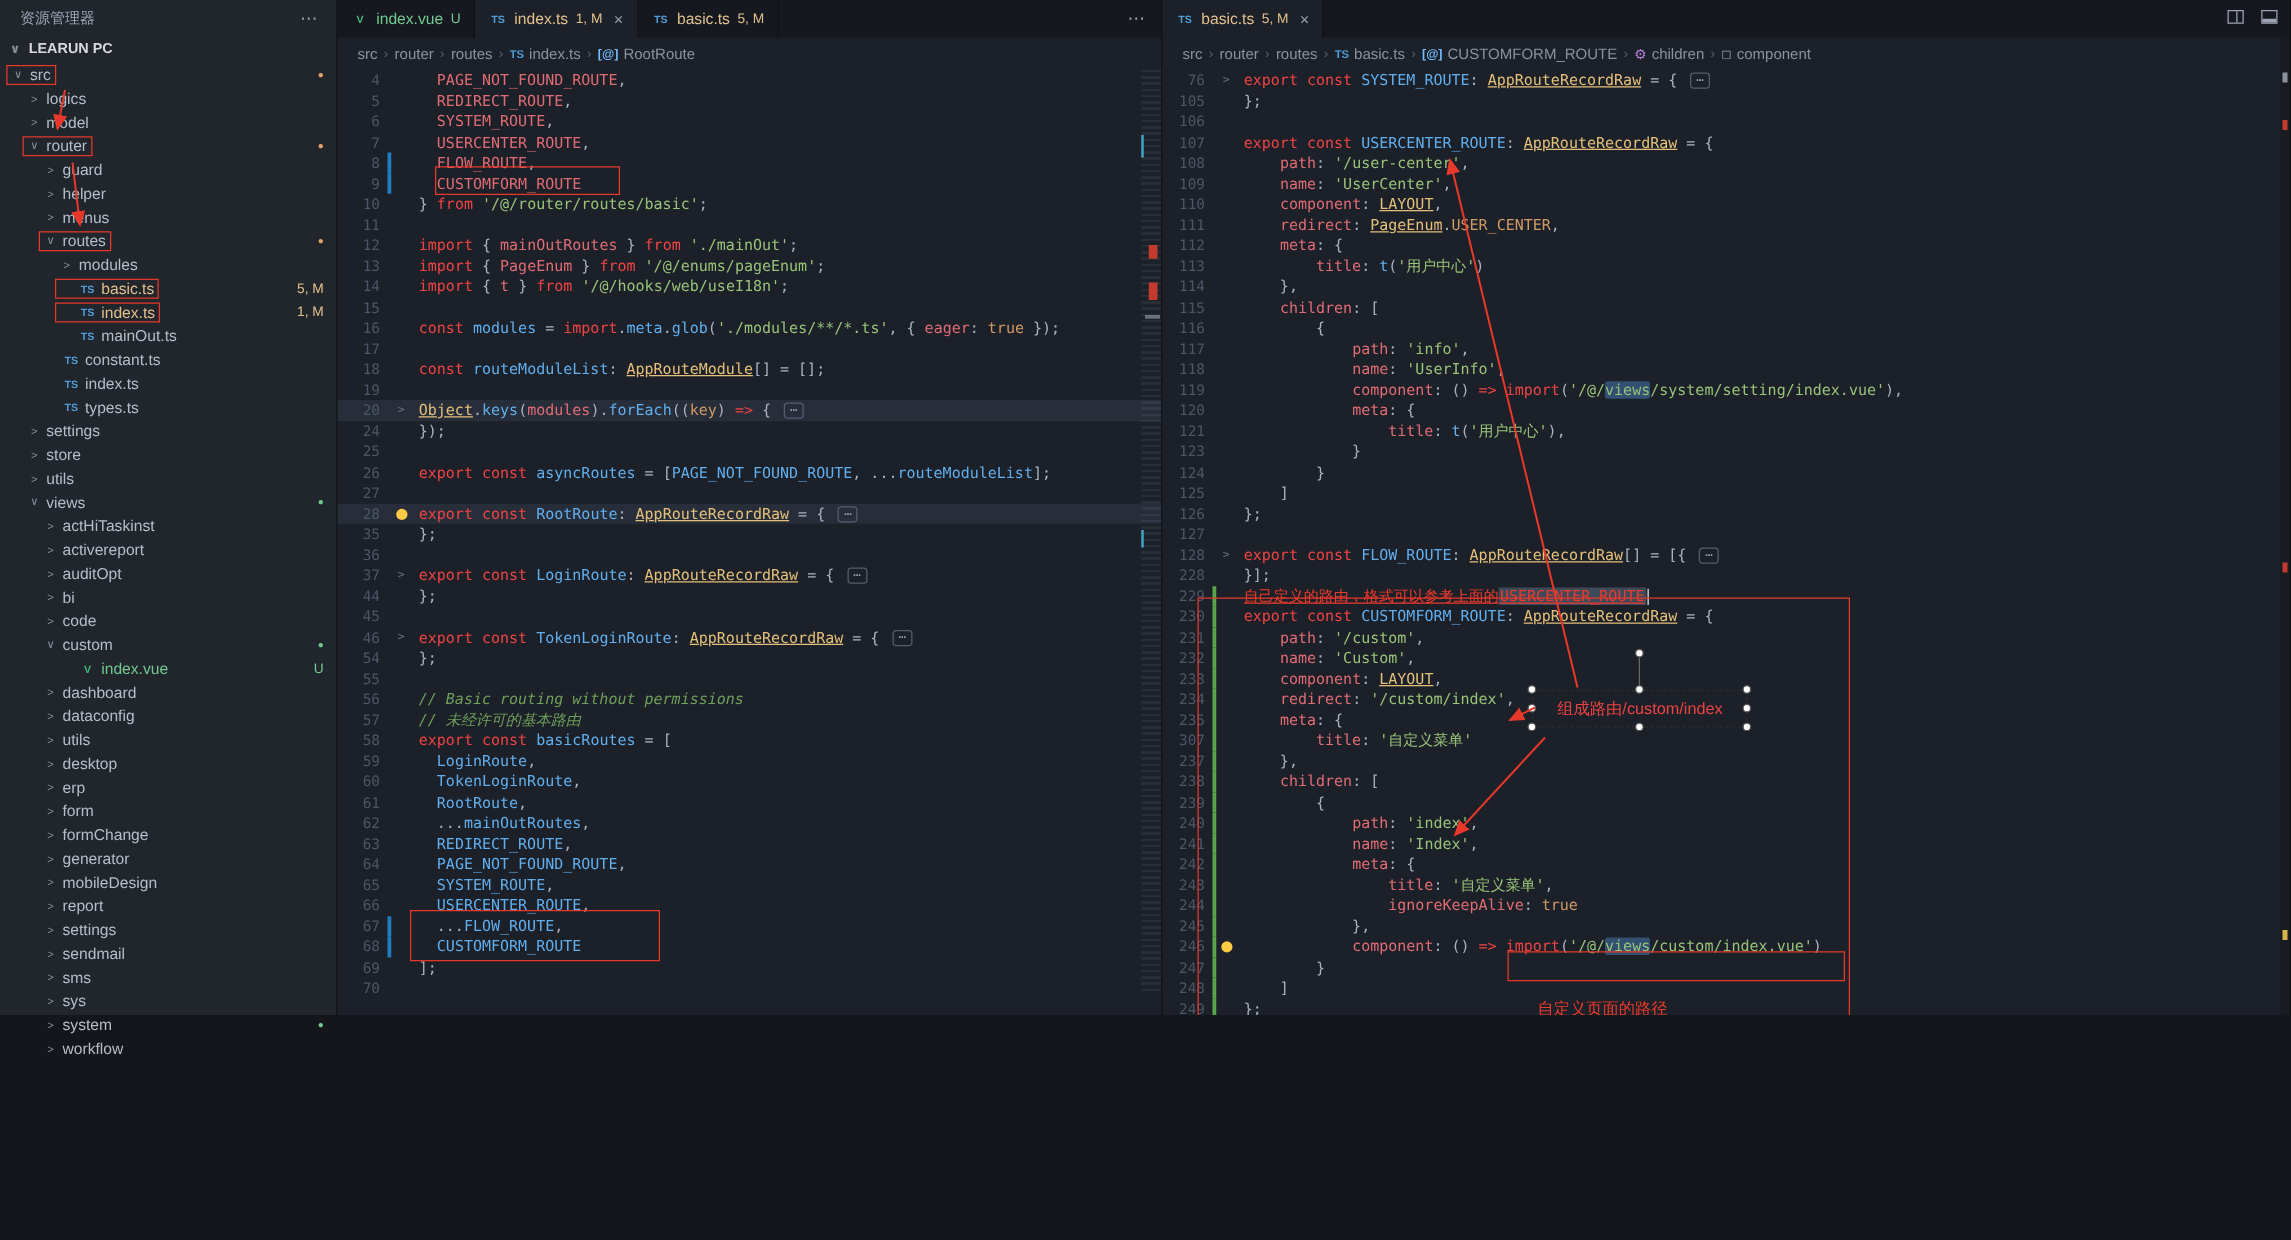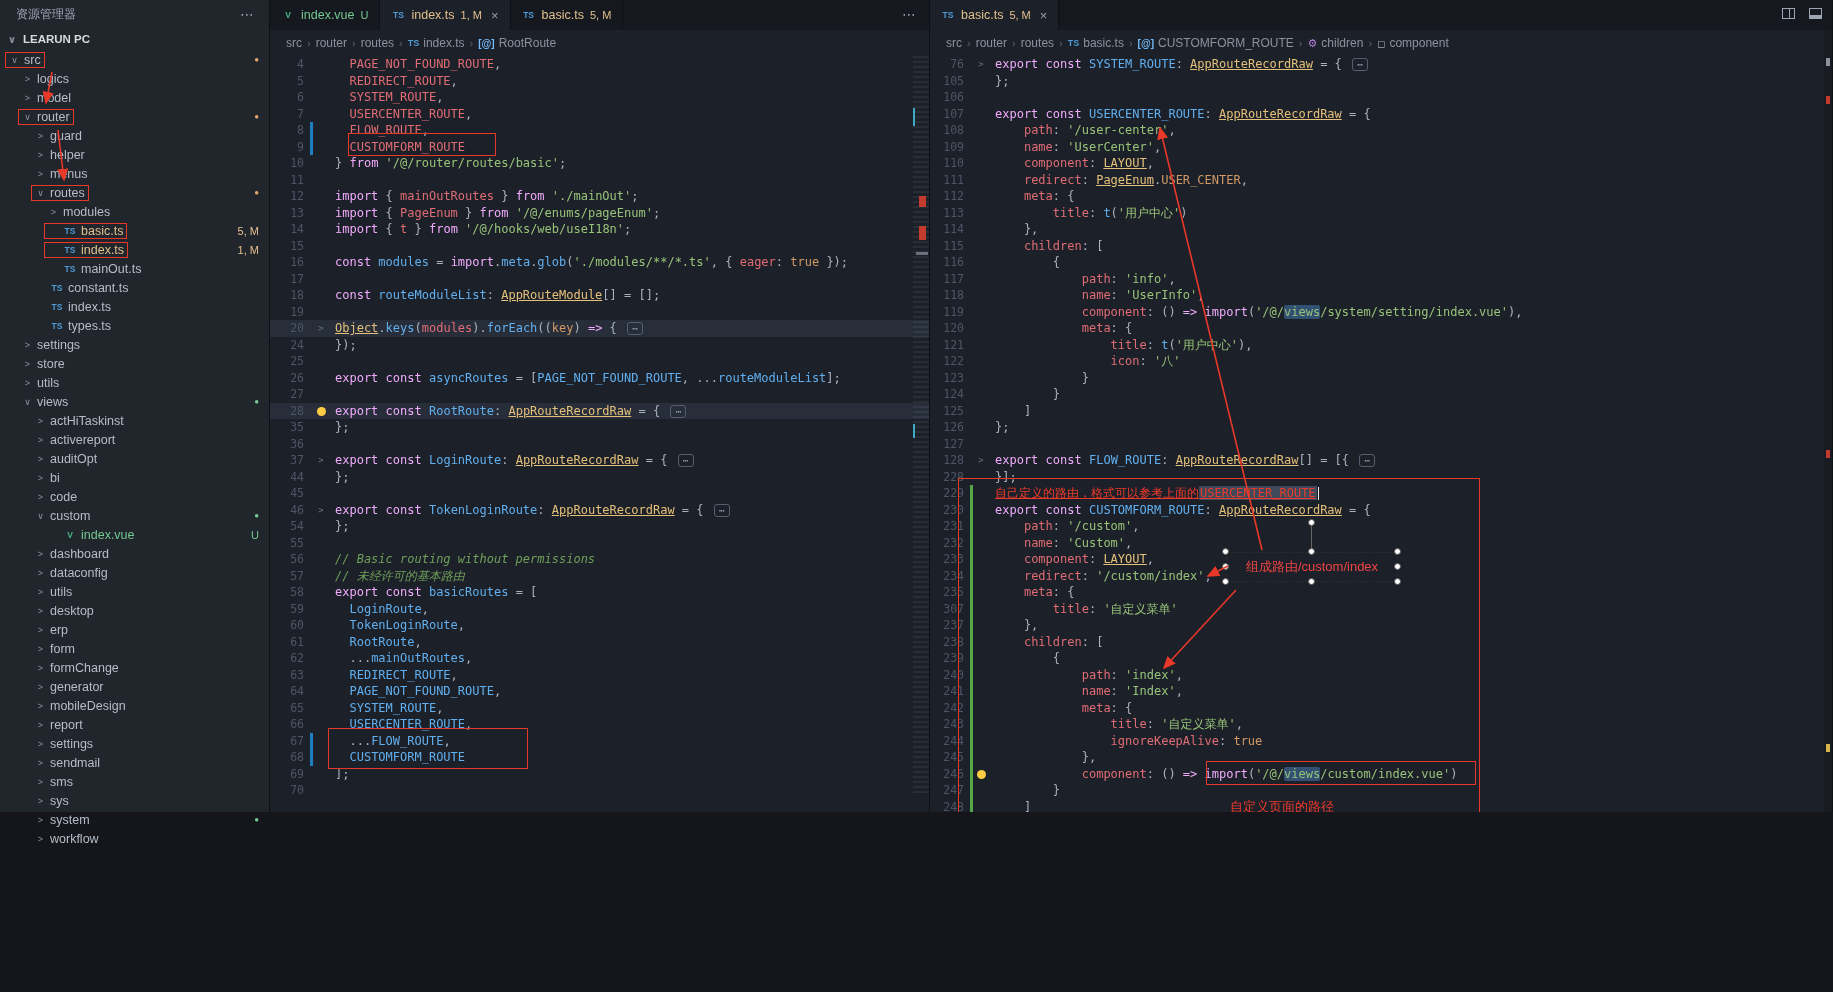--- a/index.html
+++ b/index.html
@@ -68,21 +68,21 @@
   .code { position:relative; font-family:"DejaVu Sans Mono","Liberation Mono",monospace; font-size:12px; }
   .line { display:flex; height:16.5px; line-height:16.5px; white-space:pre; }
   .line.hl { background:#272e3a; }
   .ln { width:40px; flex:none; text-align:right; padding-right:6px; color:#4d5666; font-size:11.5px; }
   .gitbar { width:3px; flex:none; }
   .gitbar.mod { background:#1f7ec2; }
   .gitbar.add { background:#57a64a; }
   .foldc { width:16px; flex:none; text-align:center; color:#6b7280; font-size:9px; position:relative; }
   .bulbicon { display:inline-block; width:9px; height:9px; border-radius:50%; background:#ffcb43; margin-top:4px; }
   .ctext { padding-left:6px; }
-  .kw  { color:#f0abfc; }
+  .kw  { color:#ef4444; }
   .red { color:#e06c75; }
   .blu { color:#61afef; }
   .yel { color:#e5c07b;text-decoration:underline; }
   .grn { color:#98c379; }
   .orn { color:#d19a66; }
   .pun { color:#abb2bf; }
   .com { color:#6f9f5a; font-style:italic; }
   .ann { color:#ee3a2c;text-decoration:underline; }
   .annsel { background:#3e4a5a; padding:0 1px; }
   .wsel { background:#325071; border-radius:2px; }
@@ -566,21 +566,20 @@
         <div class="line"><span class="ln">112</span><span class="gitbar"></span><span class="foldc"></span><span class="ctext"><span class="pun">    </span><span class="red">meta</span><span class="pun">: {</span></span></div>
         <div class="line"><span class="ln">113</span><span class="gitbar"></span><span class="foldc"></span><span class="ctext"><span class="pun">        </span><span class="red">title</span><span class="pun">: </span><span class="blu">t</span><span class="pun">(</span><span class="grn">'用户中心'</span><span class="pun">)</span></span></div>
         <div class="line"><span class="ln">114</span><span class="gitbar"></span><span class="foldc"></span><span class="ctext"><span class="pun">    },</span></span></div>
         <div class="line"><span class="ln">115</span><span class="gitbar"></span><span class="foldc"></span><span class="ctext"><span class="pun">    </span><span class="red">children</span><span class="pun">: [</span></span></div>
         <div class="line"><span class="ln">116</span><span class="gitbar"></span><span class="foldc"></span><span class="ctext"><span class="pun">        {</span></span></div>
         <div class="line"><span class="ln">117</span><span class="gitbar"></span><span class="foldc"></span><span class="ctext"><span class="pun">            </span><span class="red">path</span><span class="pun">: </span><span class="grn">'info'</span><span class="pun">,</span></span></div>
         <div class="line"><span class="ln">118</span><span class="gitbar"></span><span class="foldc"></span><span class="ctext"><span class="pun">            </span><span class="red">name</span><span class="pun">: </span><span class="grn">'UserInfo'</span><span class="pun">,</span></span></div>
         <div class="line"><span class="ln">119</span><span class="gitbar"></span><span class="foldc"></span><span class="ctext"><span class="pun">            </span><span class="red">component</span><span class="pun">: () </span><span class="kw">=&gt;</span><span class="pun"> </span><span class="kw">import</span><span class="pun">(</span><span class="grn">'/@/</span><span class="grn wsel">views</span><span class="grn">/system/setting/index.vue'</span><span class="pun">),</span></span></div>
         <div class="line"><span class="ln">120</span><span class="gitbar"></span><span class="foldc"></span><span class="ctext"><span class="pun">            </span><span class="red">meta</span><span class="pun">: {</span></span></div>
         <div class="line"><span class="ln">121</span><span class="gitbar"></span><span class="foldc"></span><span class="ctext"><span class="pun">                </span><span class="red">title</span><span class="pun">: </span><span class="blu">t</span><span class="pun">(</span><span class="grn">'用户中心'</span><span class="pun">),</span></span></div>
-        <div class="line"><span class="ln">122</span><span class="gitbar"></span><span class="foldc"></span><span class="ctext"><span class="pun">                </span><span class="red">icon</span><span class="pun">: </span><span class="grn">'八'</span></span></div>
         <div class="line"><span class="ln">123</span><span class="gitbar"></span><span class="foldc"></span><span class="ctext"><span class="pun">            }</span></span></div>
         <div class="line"><span class="ln">124</span><span class="gitbar"></span><span class="foldc"></span><span class="ctext"><span class="pun">        }</span></span></div>
         <div class="line"><span class="ln">125</span><span class="gitbar"></span><span class="foldc"></span><span class="ctext"><span class="pun">    ]</span></span></div>
         <div class="line"><span class="ln">126</span><span class="gitbar"></span><span class="foldc"></span><span class="ctext"><span class="pun">};</span></span></div>
         <div class="line"><span class="ln">127</span><span class="gitbar"></span><span class="foldc"></span><span class="ctext"></span></div>
         <div class="line"><span class="ln">128</span><span class="gitbar"></span><span class="foldc">&gt;</span><span class="ctext"><span class="kw">export</span><span class="pun"> </span><span class="kw">const</span><span class="pun"> </span><span class="blu">FLOW_ROUTE</span><span class="pun">: </span><span class="yel">AppRouteRecordRaw</span><span class="pun">[] = [{ </span><span class="foldbox">⋯</span></span></div>
         <div class="line"><span class="ln">228</span><span class="gitbar"></span><span class="foldc"></span><span class="ctext"><span class="pun">}];</span></span></div>
         <div class="line"><span class="ln">229</span><span class="gitbar add"></span><span class="foldc"></span><span class="ctext"><span class="ann">自己定义的路由，格式可以参考上面的</span><span class="ann annsel">USERCENTER_ROUTE</span><span class="cursorbar"></span></span></div>
         <div class="line"><span class="ln">230</span><span class="gitbar add"></span><span class="foldc"></span><span class="ctext"><span class="kw">export</span><span class="pun"> </span><span class="kw">const</span><span class="pun"> </span><span class="blu">CUSTOMFORM_ROUTE</span><span class="pun">: </span><span class="yel">AppRouteRecordRaw</span><span class="pun"> = {</span></span></div>
         <div class="line"><span class="ln">231</span><span class="gitbar add"></span><span class="foldc"></span><span class="ctext"><span class="pun">    </span><span class="red">path</span><span class="pun">: </span><span class="grn">'/custom'</span><span class="pun">,</span></span></div>

